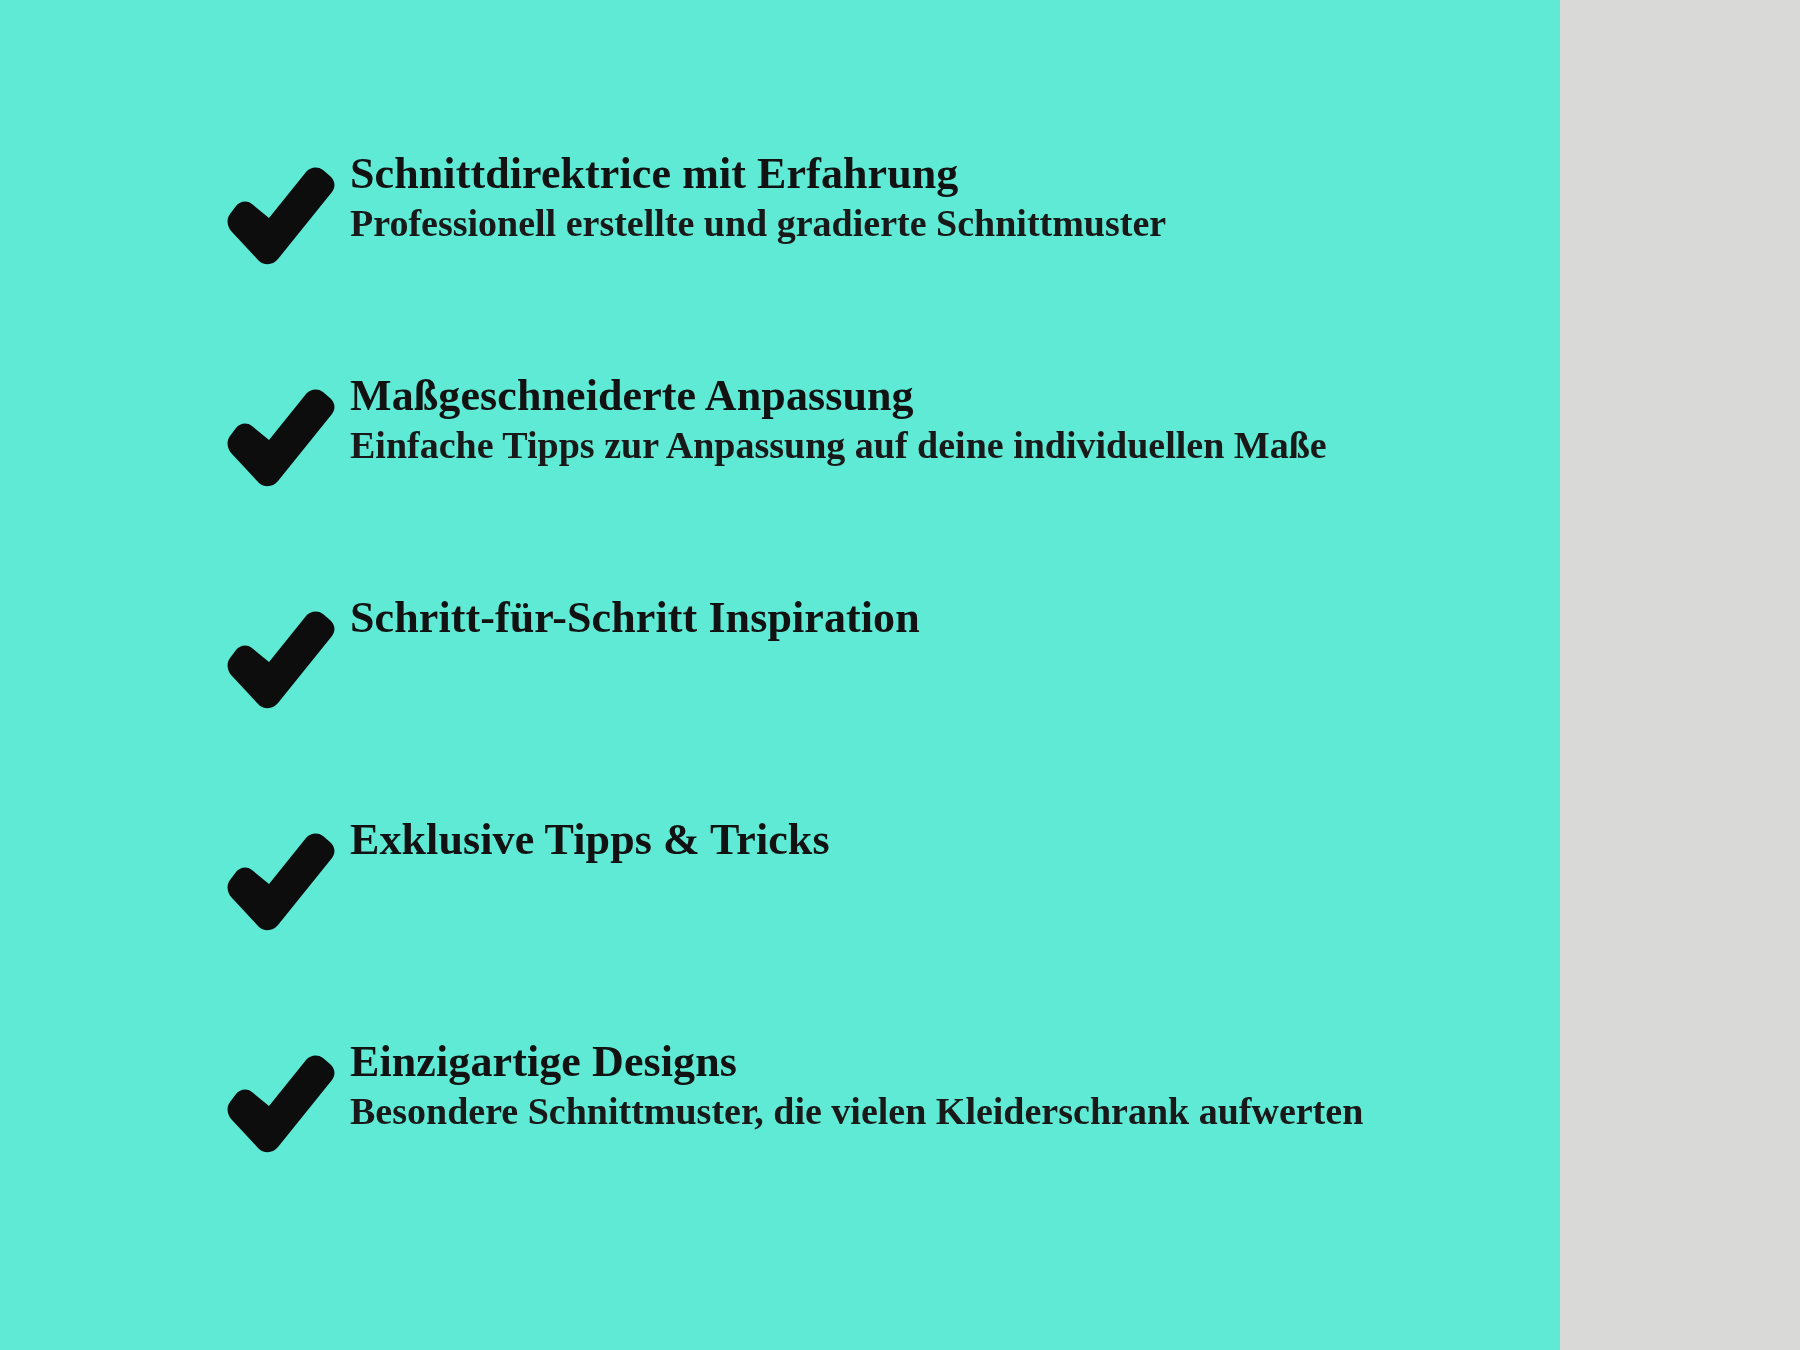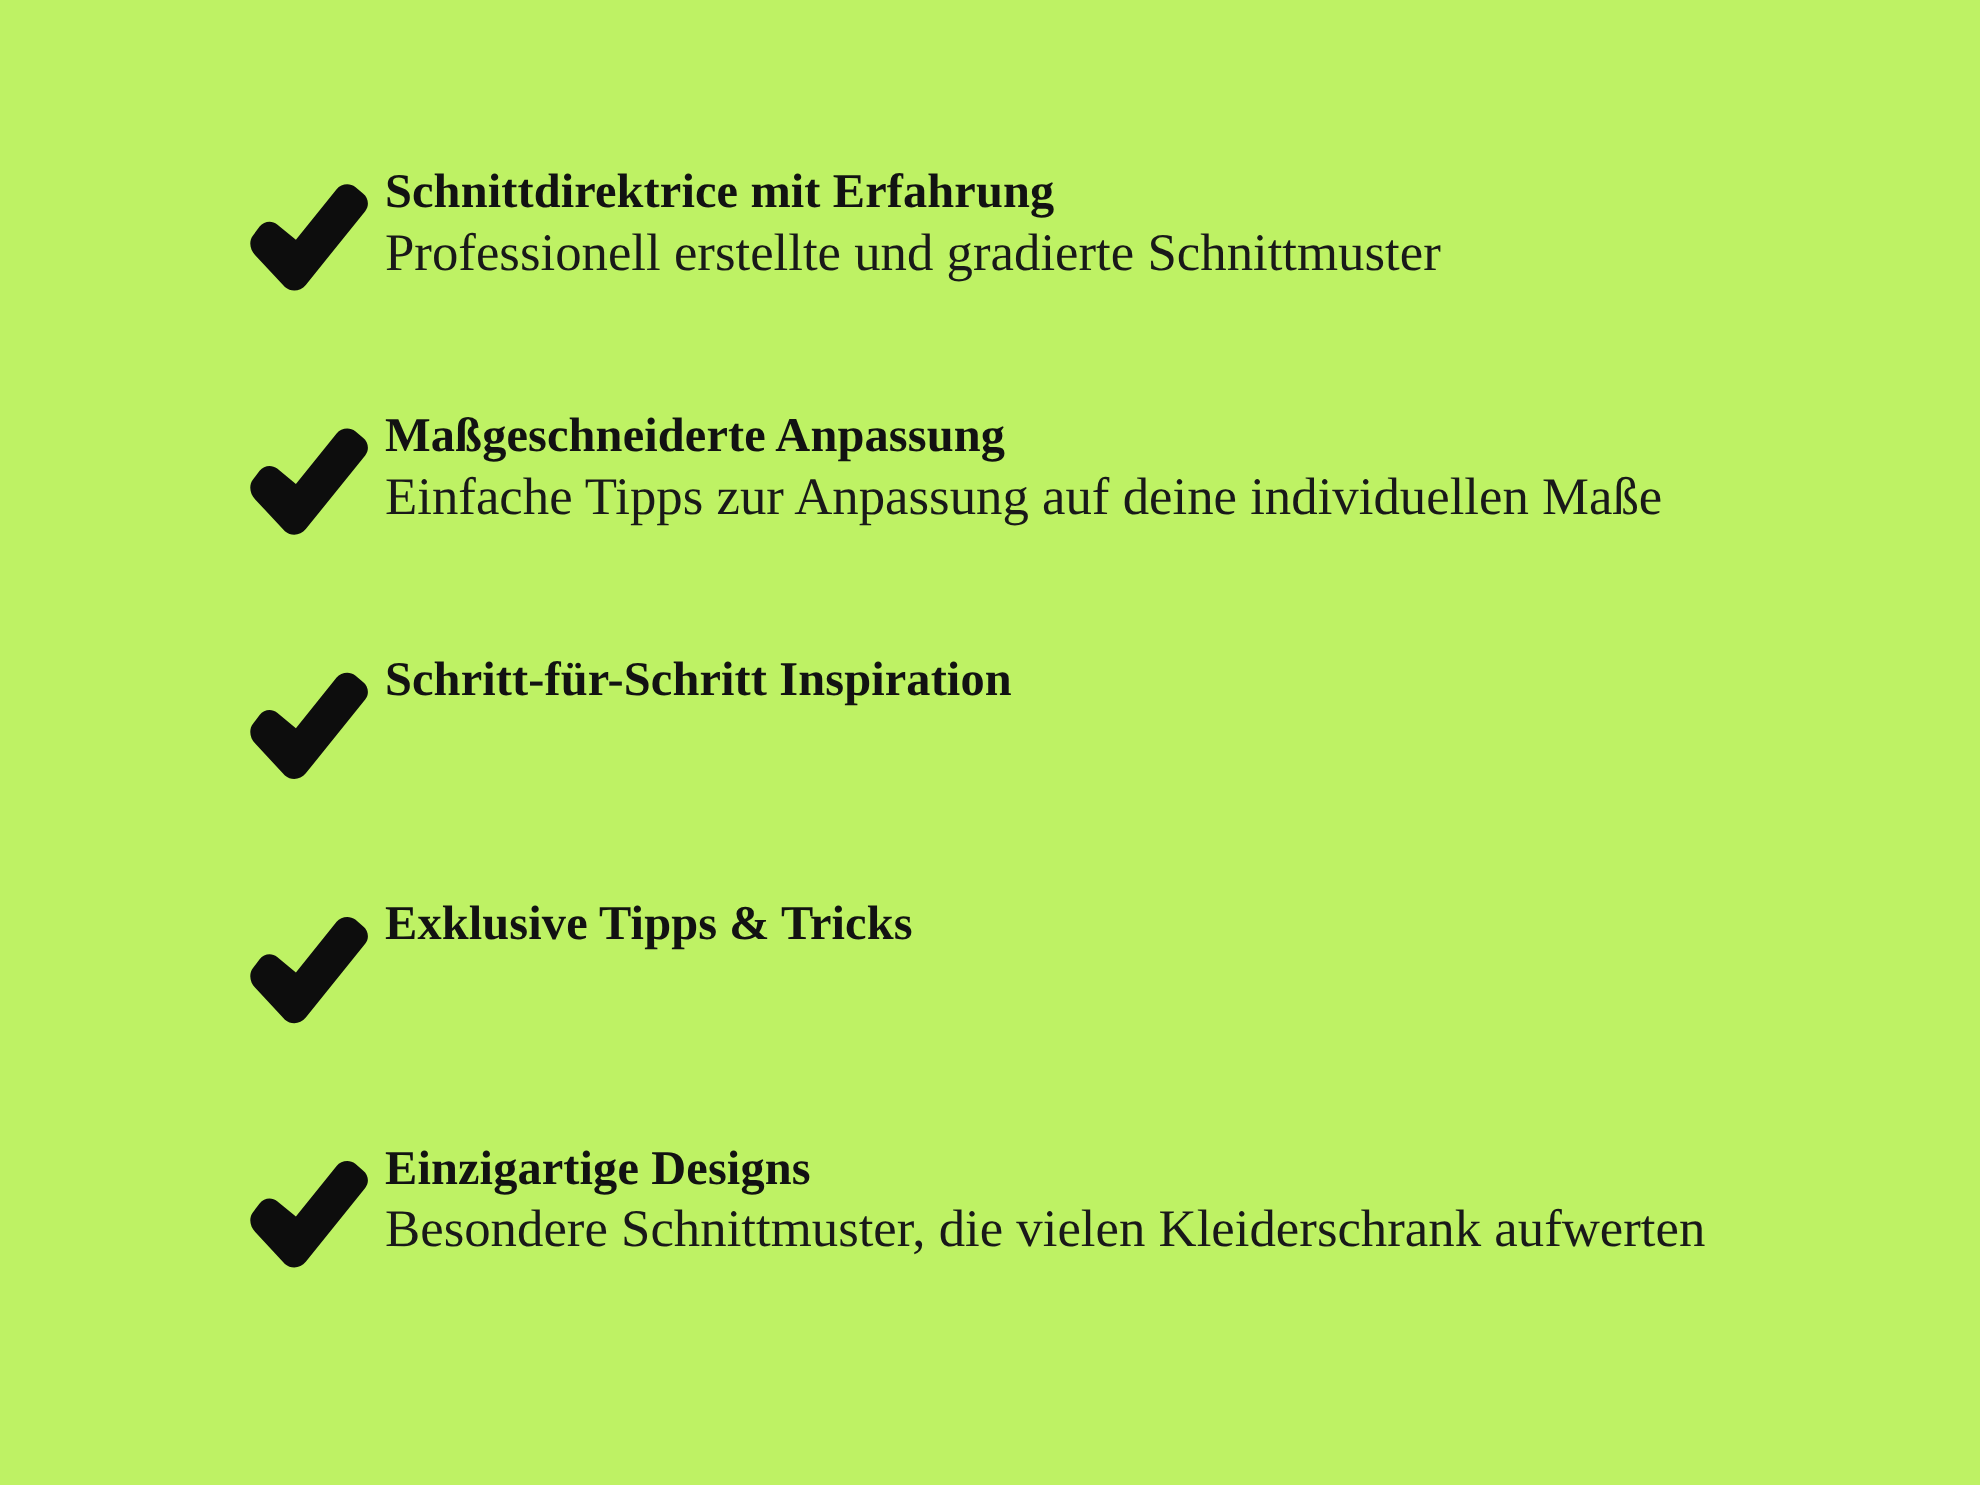--- a/index.html
+++ b/index.html
@@ -8,23 +8,23 @@
   }
   body {
     width: 1800px;
     height: 1350px;
     background: #d9d9d7;
     font-family: "Liberation Serif", serif;
     overflow: hidden;
   }
   .page {
     position: relative;
-    width: 1800px;
+    width: 1560px;
     height: 1350px;
-    background: #bef264;
+    background: #5eead4;
     box-sizing: border-box;
   }
   .feature-list {
     position: absolute;
     top: 150px;
     left: 220px;
     width: 1420px;
     display: flex;
     flex-direction: column;
   }
@@ -52,22 +52,22 @@
     font-weight: bold;
     font-size: 44px;
     line-height: 1.08;
     color: #121212;
     letter-spacing: 0.1px;
     margin: 0 0 4px 0;
     white-space: nowrap;
   }
   .feature-desc {
     font-family: "Liberation Serif", serif;
-    font-weight: normal;
-    font-size: 48px;
+    font-weight: bold;
+    font-size: 38px;
     line-height: 1.15;
     color: #191919;
     margin: 0;
     white-space: nowrap;
   }
 </style>
 </head>
 <body>
 
 <div class="page">

